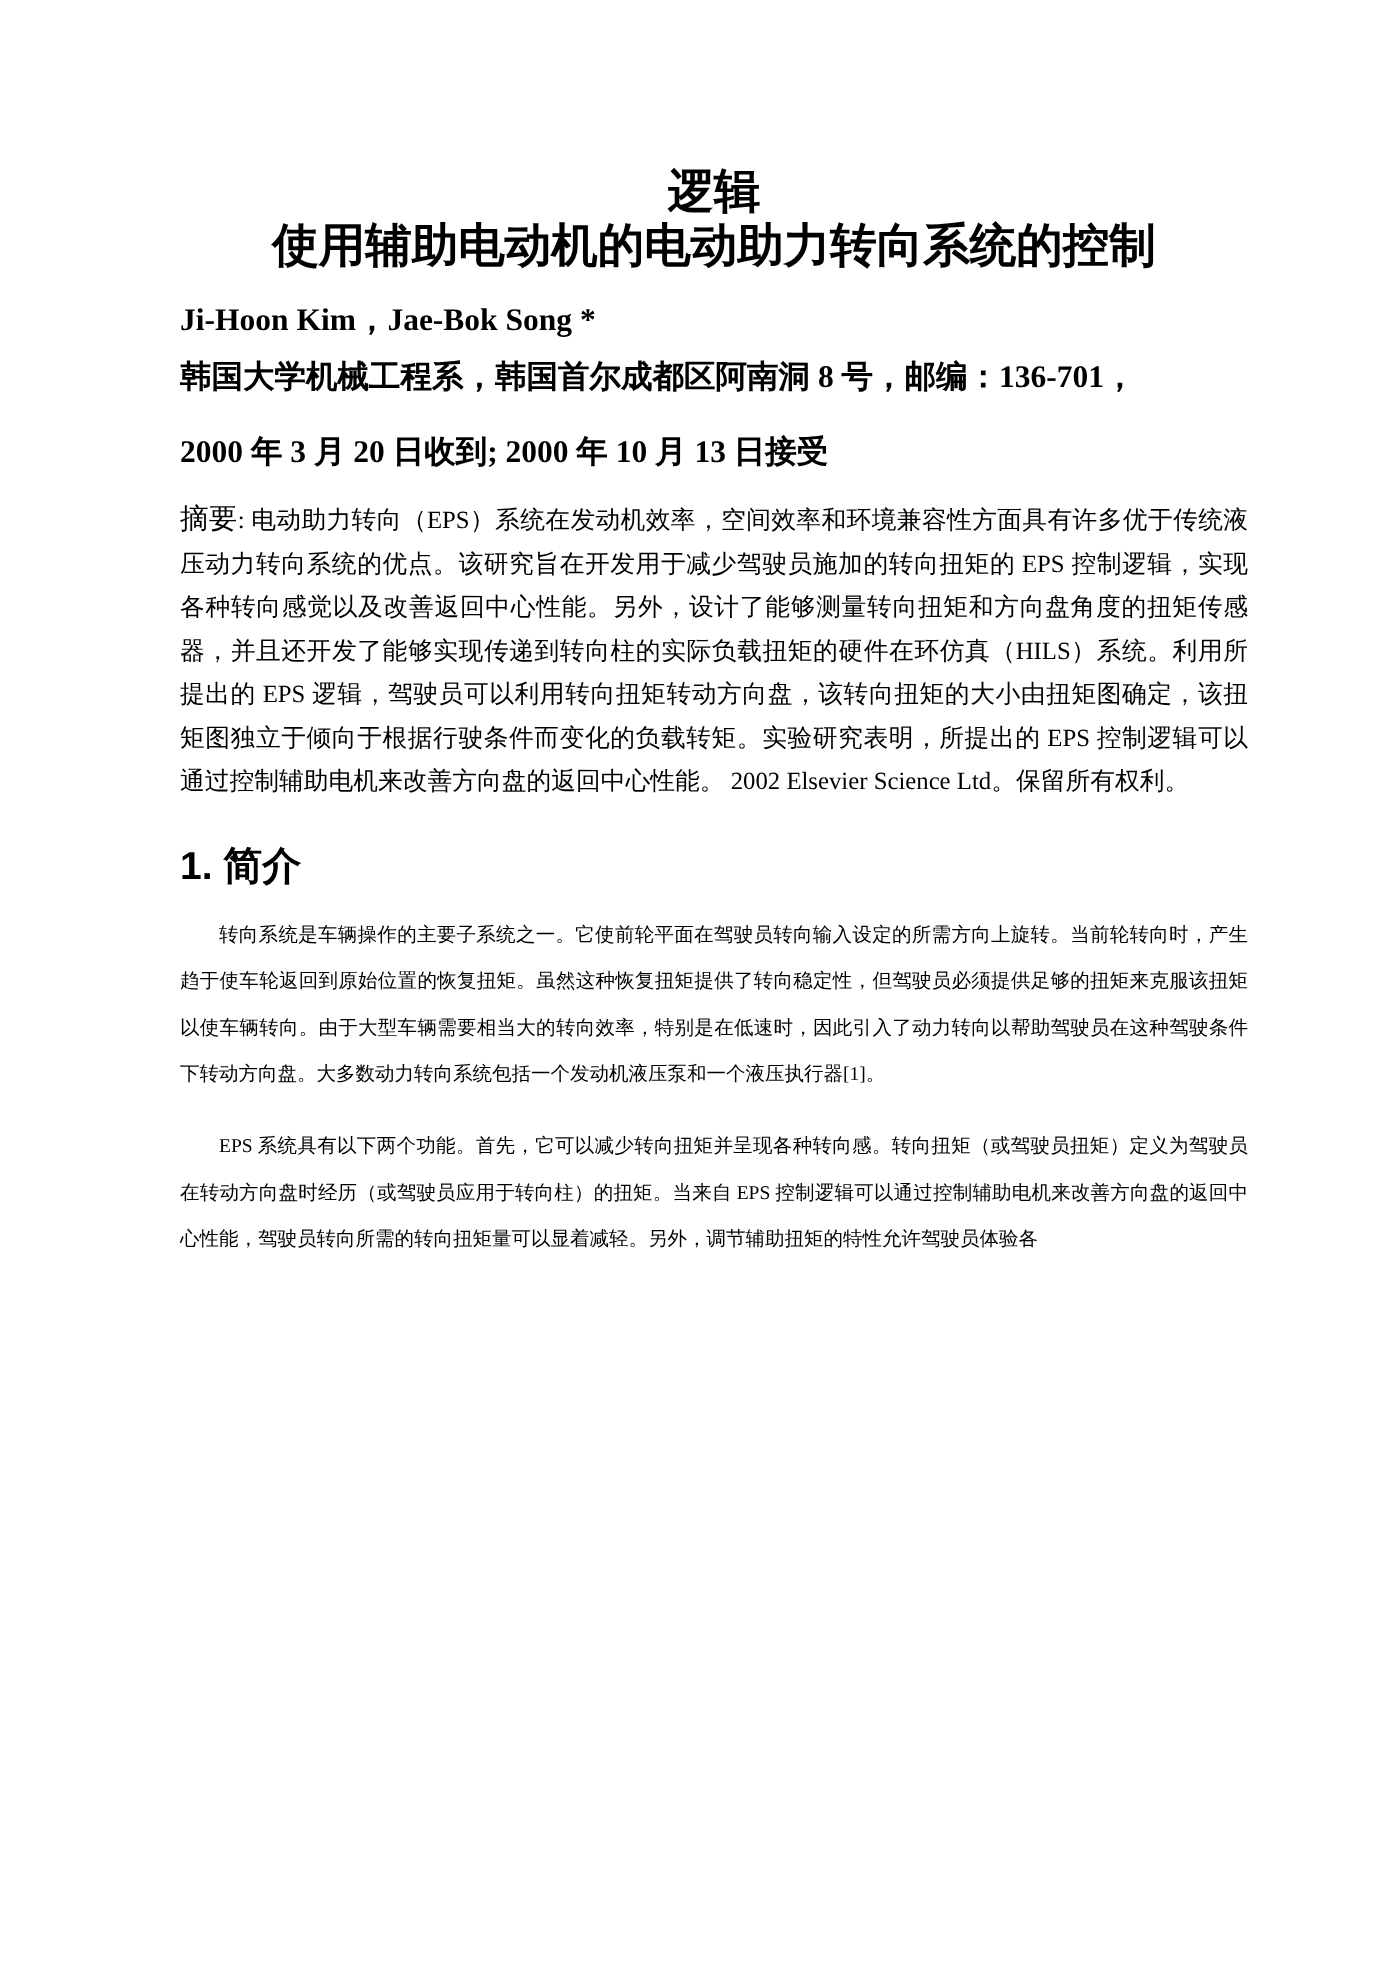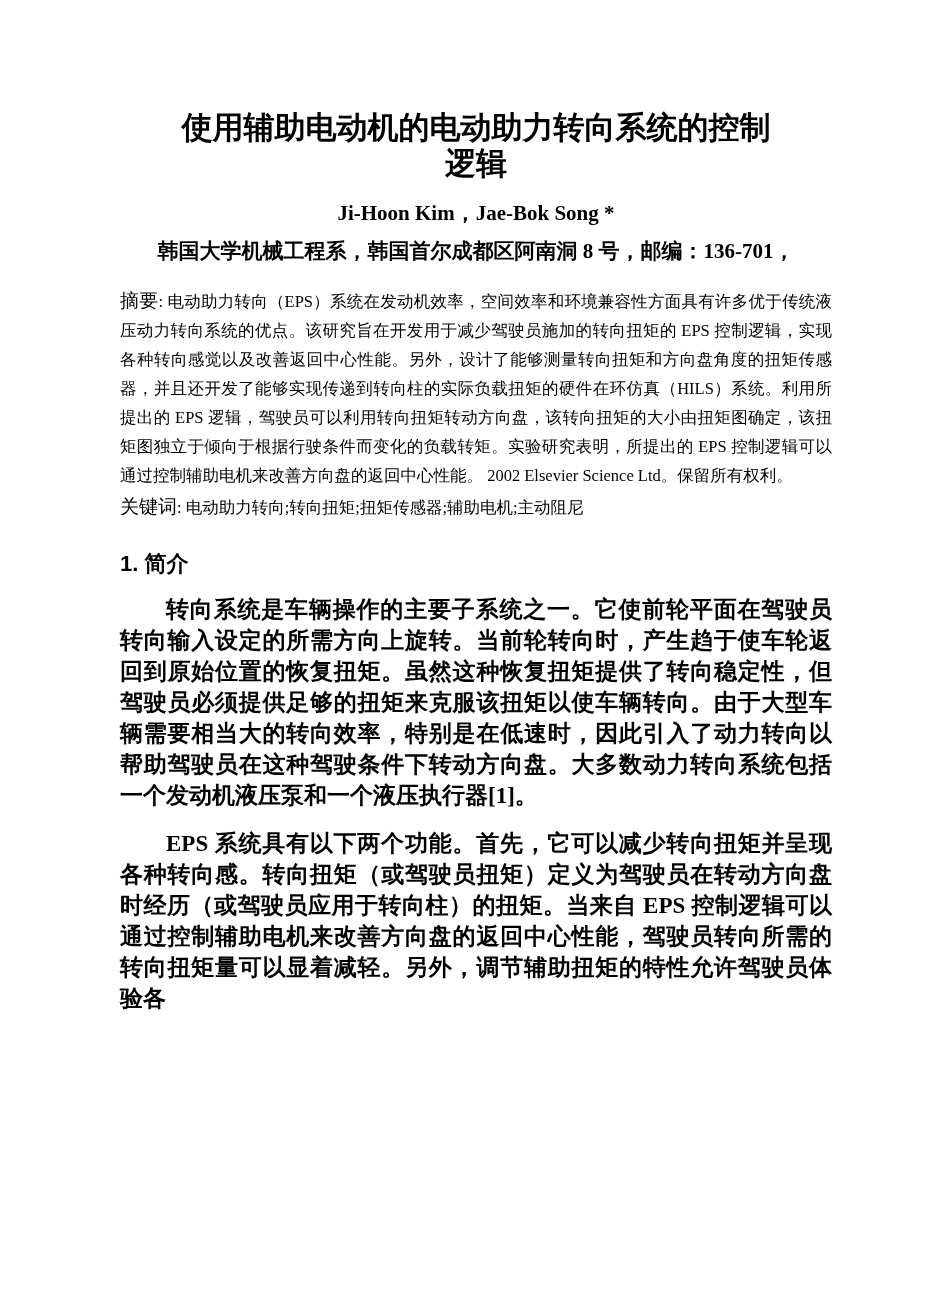--- a/index.html
+++ b/index.html
@@ -24,21 +24,20 @@
     line-height: 36px;
     text-align: center;
   }
   h1.title .tline {
     display: block;
   }
   p.authors,
   p.affiliation,
   p.dates {
     margin: 0;
-    text-align: center;
     font-size: 21px;
     font-weight: 700;
     line-height: 30px;
   }
   p.authors { margin-bottom: 8px; }
   p.affiliation { margin-bottom: 20px; }
   p.dates { margin-bottom: 16px; }
   p.abstract,
   p.keywords {
     margin: 0;
@@ -49,50 +48,49 @@
   p.keywords { margin-top: 2px; }
   .block-label {
     font-family: "Liberation Sans", "DejaVu Sans", sans-serif;
     font-weight: 400;
     font-size: 19px;
   }
   h2.section-heading {
     margin: 28px 0 16px 0;
     font-family: "Liberation Sans", "DejaVu Sans", sans-serif;
     font-weight: 700;
-    font-size: 22px;
+    font-size: 26px;
     line-height: 28px;
   }
   p.body-para {
     margin: 0 0 17px 0;
-    font-size: 23px;
+    font-size: 13px;
     line-height: 31px;
     text-align: justify;
     text-indent: 2em;
-    font-weight: bold;
   }
 </style>
 </head>
 <body>
 
 <div class="page">
 
   <h1 class="title">
+    <span class="tline">逻辑</span>
     <span class="tline">使用辅助电动机的电动助力转向系统的控制</span>
-    <span class="tline">逻辑</span>
   </h1>
 
   <p class="authors">Ji-Hoon Kim，Jae-Bok Song *</p>
 
   <p class="affiliation">韩国大学机械工程系，韩国首尔成都区阿南洞 8 号，邮编：136-701，</p>
 
+  <p class="dates">2000 年 3 月 20 日收到; 2000 年 10 月 13 日接受</p>
 
   <p class="abstract"><span class="block-label">摘要</span><span>:  </span><span>电动助力转向（EPS）系统在发动机效率，空间效率和环境兼容性方面具有许多优于传统液压动力转向系统的优点。该研究旨在开发用于减少驾驶员施加的转向扭矩的 EPS 控制逻辑，实现各种转向感觉以及改善返回中心性能。另外，设计了能够测量转向扭矩和方向盘角度的扭矩传感器，并且还开发了能够实现传递到转向柱的实际负载扭矩的硬件在环仿真（HILS）系统。利用所提出的 EPS 逻辑，驾驶员可以利用转向扭矩转动方向盘，该转向扭矩的大小由扭矩图确定，该扭矩图独立于倾向于根据行驶条件而变化的负载转矩。实验研究表明，所提出的 EPS 控制逻辑可以通过控制辅助电机来改善方向盘的返回中心性能。 2002 Elsevier Science Ltd。保留所有权利。</span></p>
 
-  <p class="keywords"><span class="block-label">关键词</span><span>:  </span><span>电动助力转向;转向扭矩;扭矩传感器;辅助电机;主动阻尼</span></p>
 
   <h2 class="section-heading">1. 简介</h2>
 
   <p class="body-para">转向系统是车辆操作的主要子系统之一。它使前轮平面在驾驶员转向输入设定的所需方向上旋转。当前轮转向时，产生趋于使车轮返回到原始位置的恢复扭矩。虽然这种恢复扭矩提供了转向稳定性，但驾驶员必须提供足够的扭矩来克服该扭矩以使车辆转向。由于大型车辆需要相当大的转向效率，特别是在低速时，因此引入了动力转向以帮助驾驶员在这种驾驶条件下转动方向盘。大多数动力转向系统包括一个发动机液压泵和一个液压执行器[1]。</p>
 
 
   <p class="body-para">EPS 系统具有以下两个功能。首先，它可以减少转向扭矩并呈现各种转向感。转向扭矩（或驾驶员扭矩）定义为驾驶员在转动方向盘时经历（或驾驶员应用于转向柱）的扭矩。当来自 EPS 控制逻辑可以通过控制辅助电机来改善方向盘的返回中心性能，驾驶员转向所需的转向扭矩量可以显着减轻。另外，调节辅助扭矩的特性允许驾驶员体验各</p>
 
 </div>
 

